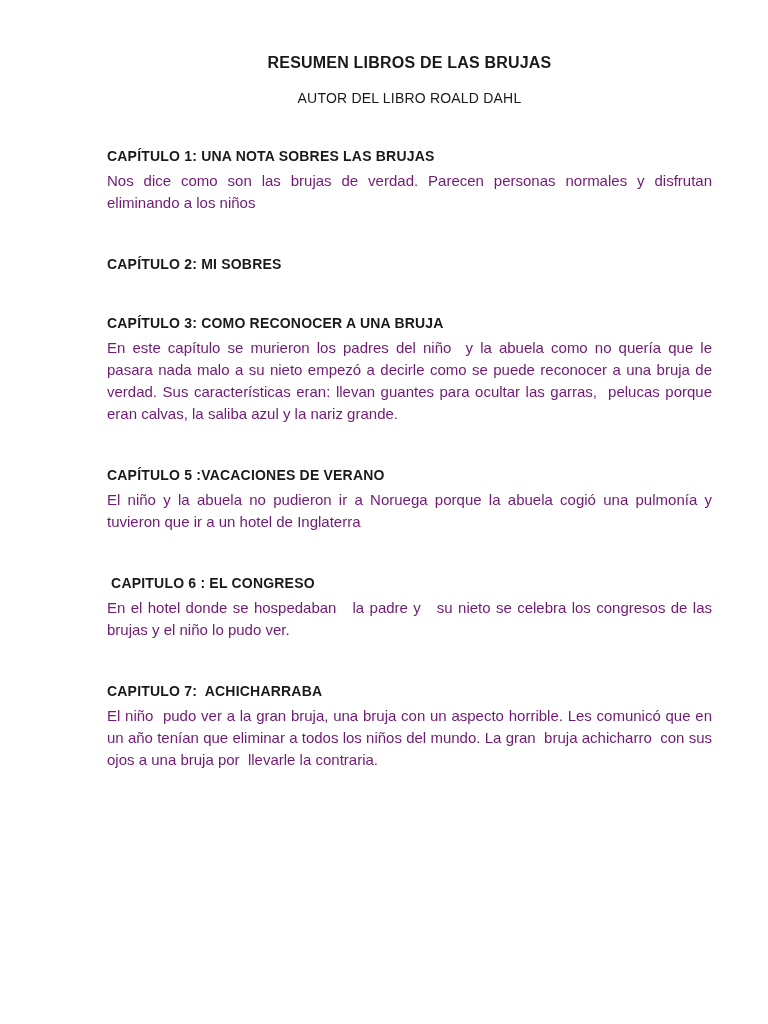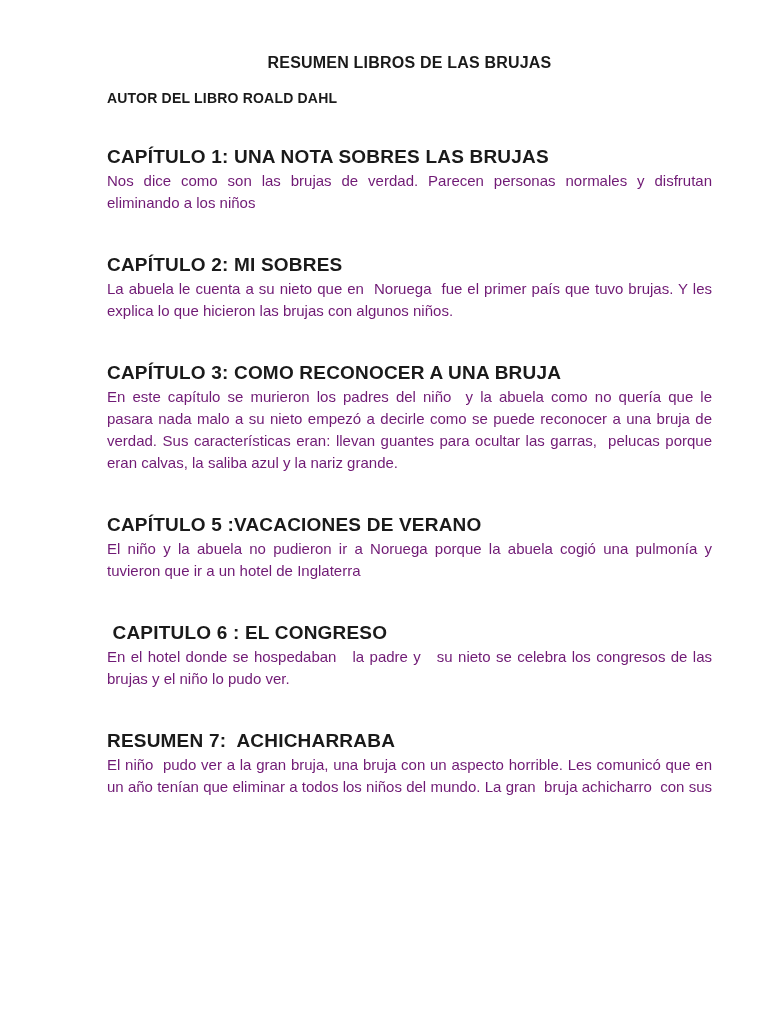--- a/index.html
+++ b/index.html
@@ -25,31 +25,31 @@
     line-height: 18px;
     font-weight: bold;
     text-align: center;
     letter-spacing: 0.2px;
     white-space: pre-wrap;
   }
   .doc-subtitle {
     margin: 18px 0 0 0;
     font-size: 14px;
     line-height: 16px;
-    font-weight: bold;
-    text-align: left;
+    font-weight: normal;
+    text-align: center;
     letter-spacing: 0.2px;
     white-space: pre-wrap;
   }
   .chapter {
     margin-top: 42px;
   }
   .chapter-heading {
     margin: 0;
-    font-size: 19px;
+    font-size: 14px;
     line-height: 17px;
     font-weight: bold;
     letter-spacing: 0.2px;
     white-space: pre-wrap;
   }
   .chapter-body {
     margin: 5px 0 0 0;
     font-size: 15px;
     line-height: 22px;
     font-weight: normal;
@@ -67,37 +67,36 @@
 
   <h2 class="doc-subtitle">AUTOR DEL LIBRO ROALD DAHL</h2>
 
   <section class="chapter">
     <h3 class="chapter-heading">CAPÍTULO 1: UNA NOTA SOBRES LAS BRUJAS</h3>
     <p class="chapter-body">Nos dice como son las brujas de verdad. Parecen personas normales y disfrutan eliminando a los niños</p>
   </section>
 
   <section class="chapter">
     <h3 class="chapter-heading">CAPÍTULO 2: MI SOBRES</h3>
-    <p class="chapter-body">La abuela le cuenta a su nieto que en  Noruega  fue el primer país que tuvo brujas. Y les explica lo que hicieron las brujas con algunos niños.</p>
   </section>
 
   <section class="chapter">
     <h3 class="chapter-heading">CAPÍTULO 3: COMO RECONOCER A UNA BRUJA</h3>
     <p class="chapter-body">En este capítulo se murieron los padres del niño  y la abuela como no quería que le pasara nada malo a su nieto empezó a decirle como se puede reconocer a una bruja de verdad. Sus características eran: llevan guantes para ocultar las garras,  pelucas porque eran calvas, la saliba azul y la nariz grande.</p>
   </section>
 
 
   <section class="chapter">
     <h3 class="chapter-heading">CAPÍTULO 5 :VACACIONES DE VERANO</h3>
     <p class="chapter-body">El niño y la abuela no pudieron ir a Noruega porque la abuela cogió una pulmonía y tuvieron que ir a un hotel de Inglaterra</p>
   </section>
 
   <section class="chapter">
     <h3 class="chapter-heading"> CAPITULO 6 : EL CONGRESO</h3>
     <p class="chapter-body">En el hotel donde se hospedaban   la padre y   su nieto se celebra los congresos de las brujas y el niño lo pudo ver.</p>
   </section>
 
   <section class="chapter">
-    <h3 class="chapter-heading">RESUMEN 7:  ACHICHARRABA</h3>
+    <h3 class="chapter-heading">CAPITULO 7:  ACHICHARRABA</h3>
     <p class="chapter-body">El niño  pudo ver a la gran bruja, una bruja con un aspecto horrible. Les comunicó que en un año tenían que eliminar a todos los niños del mundo. La gran  bruja achicharro  con sus ojos a una bruja por  llevarle la contraria.</p>
   </section>
 
 </div>
 
 </body></html>

